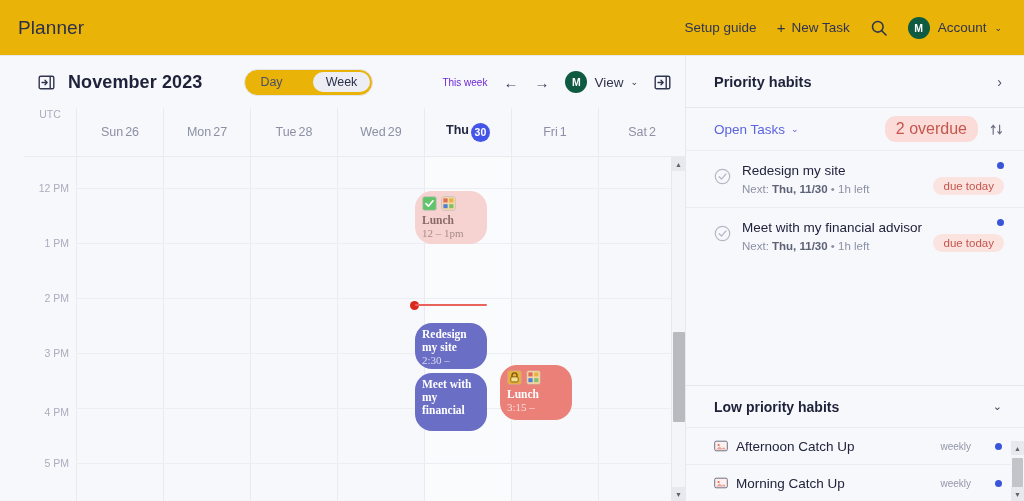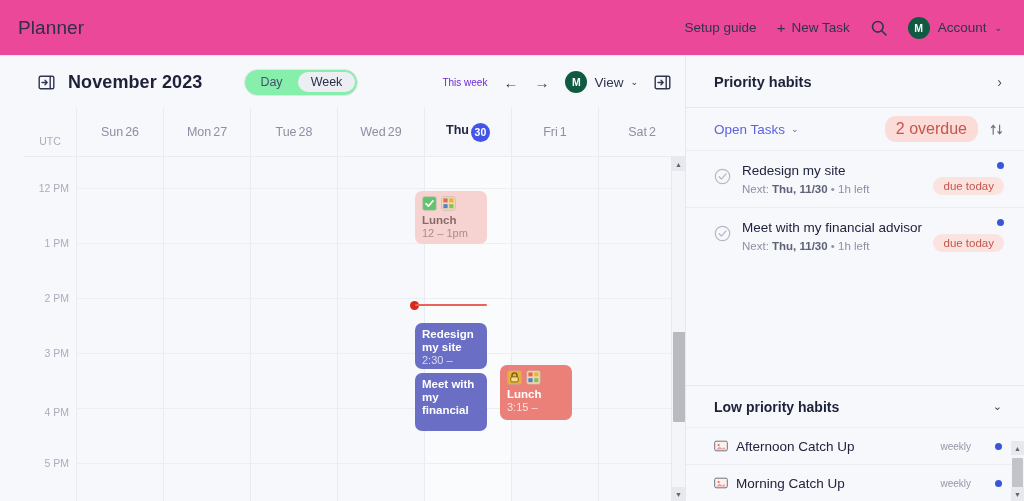--- a/index.html
+++ b/index.html
@@ -8,21 +8,21 @@
     font-family: "Liberation Sans", sans-serif;
     background: #f7f8fb;
     overflow: hidden;
     color: #1f2340;
   }
   #app { position: relative; width: 1024px; height: 501px; display: flex; flex-direction: column; }
 
   
   .topbar {
     height: 56px; min-height: 56px;
-    background: #ec4899;
+    background: #eab308;
     border-bottom: 1px solid #e6e8ef;
     display: flex; align-items: center;
     padding: 0 22px 0 18px;
   }
   .app-title { font-size: 19px; color: #2b2f4a; letter-spacing: .1px; }
   .topbar-right { margin-left: auto; display: flex; align-items: center; gap: 20px; }
   .tb-link { font-size: 13.5px; color: #2f3450; cursor: pointer; white-space: nowrap; }
   .newtask { display: flex; align-items: center; gap: 6px; font-size: 13.5px; color: #2f3450; cursor: pointer; }
   .plus-ic { font-size: 15px; line-height: 1; color: #2f3450; }
   .search-ic { width: 18px; height: 18px; cursor: pointer; display: block; }
@@ -38,34 +38,34 @@
   
   .body { flex: 1; display: flex; min-height: 0; }
 
   
   .cal { width: 662px; min-width: 662px; background: #f7f8fb; display: flex; flex-direction: column;
          border-right: 1px solid #e6e8ef; position: relative; margin-left: 24px; }
   .cal-toolbar { height: 52px; min-height: 52px; display: flex; align-items: center; padding: 0 14px 0 14px; }
   .panel-ic { width: 17px; height: 17px; cursor: pointer; display: block; }
   .month { font-size: 18px; font-weight: bold; color: #1d2139; margin-left: 13px; letter-spacing: .1px; }
   .seg {
-    margin-left: 42px; background: #86efac; border: 1px solid #e4e6ee; border-radius: 16px;
-    height: 27px; display: flex; align-items: center; padding: 2px; gap: 2px;
+    margin-left: 42px; background: #eab308; border: 1px solid #e4e6ee; border-radius: 16px;
+    height: 27px; display: flex; align-items: center; padding: 2px; gap: 17px;
   }
   .seg-item { font-size: 12.5px; padding: 3px 13px; border-radius: 13px; color: #4a4f६b; color: #4a4f6b; cursor: pointer; }
   .seg-item.on { background: #edeef3; color: #2b2f4a; }
   .tb2 { margin-left: auto; display: flex; align-items: center; gap: 16px; }
   .thisweek { font-size: 10px; color: #6d28d9; cursor: pointer; text-align: right; }
   .arrow { font-size: 15px; color: #3a3f5c; cursor: pointer; line-height: 1; }
   .viewsel { display: flex; align-items: center; gap: 7px; cursor: pointer; }
   .view-label { font-size: 13.5px; color: #2f3450; }
 
   
   .days { height: 48px; min-height: 48px; display: flex; position: relative; }
-  .gutter { width: 52px; min-width: 52px; display: flex; align-items: flex-end; justify-content: center; padding-bottom: 9px; }
+  .gutter { width: 52px; min-width: 52px; display: flex; justify-content: center; padding-bottom: 9px; }
   .utc { font-size: 10.5px; color: #a9adbe; }
   .daycol-h { flex: 1; display: flex; align-items: center; justify-content: center; border-left: 1px solid #e9ebf1; }
   .dname { font-size: 12.5px; color: #8b90a4; display: flex; align-items: flex-start; gap: 2px; }
   .dname.today { color: #232742; font-weight: bold; }
   .todaybadge {
     background: #4355e8; color: #fff; border-radius: 50%;
     width: 19px; height: 19px; font-size: 10.5px; font-weight: bold;
     display: flex; align-items: center; justify-content: center;
   }
 
@@ -75,21 +75,21 @@
   .timecol { width: 52px; min-width: 52px; position: relative; }
   .tlabel { position: absolute; right: 7px; font-size: 10.5px; color: #a9adbe; transform: translateY(-50%); }
   .cols { flex: 1; display: flex; position: relative; }
   .col { flex: 1; border-left: 1px solid #e9ebf1; position: relative; }
   .col.today { background: #fafbfd; }
   .hline { position: absolute; left: 52px; right: 0; height: 1px; background: #eceef3; }
 
   .nowline { position: absolute; height: 2px; background: #e8635a; border-radius: 1px; }
   .nowdot { position: absolute; width: 9px; height: 9px; border-radius: 50%; background: #d8291c; }
 
-  .ev { position: absolute; border-radius: 7px; padding: 5px 7px; overflow: hidden; cursor: pointer; }
+  .ev { position: absolute; border-radius: 17px; padding: 5px 7px; overflow: hidden; cursor: pointer; font-family: Liberation Serif, serif; }
   .ev-icons { display: flex; gap: 4px; margin-bottom: 3px; }
   .ev-ic { width: 15px; height: 15px; border-radius: 3px; display: block; }
   .ev-t { font-size: 11.5px; font-weight: bold; line-height: 13px; }
   .ev-s { font-size: 11px; line-height: 13px; }
   .ev.pink { background: #f6d3d1; }
   .ev.pink .ev-t { color: #8a6a68; }
   .ev.pink .ev-s { color: #a98c8a; }
   .ev.purple { background: #6a6ec4; }
   .ev.purple .ev-t { color: #fff; }
   .ev.purple .ev-s { color: #dcdcf2; }

